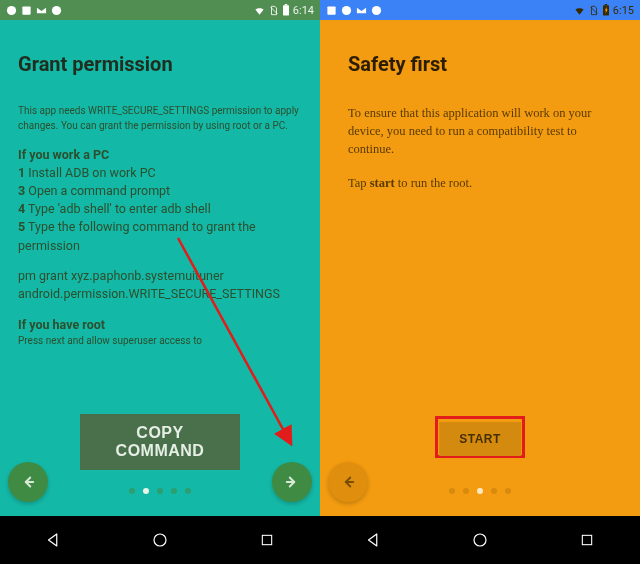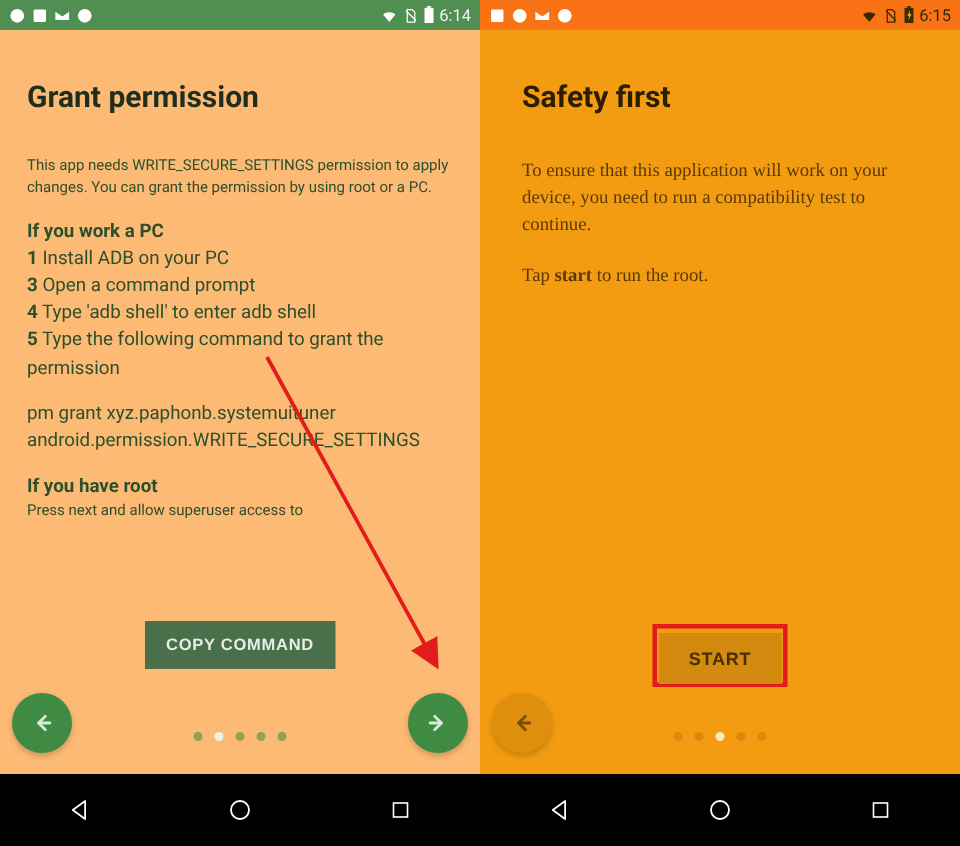--- a/index.html
+++ b/index.html
@@ -1,46 +1,46 @@
 <!DOCTYPE html>
 <html><head>
 <meta charset="utf-8">
 <style>
   * { box-sizing: border-box; margin: 0; padding: 0; }
   body { font-family: Roboto, Arial, sans-serif; background: #fff; }
   .container { display: flex; width: 640px; height: 564px; position: relative; }
   .phone { width: 320px; height: 564px; display: flex; flex-direction: column; position: relative; overflow: hidden; }
-  .phone.left { background: #fdba74; }
+  .phone.left { background: #14b8a6; }
   .phone.right { background: #f39c11; }
 
   
   .status-bar { height: 20px; display: flex; align-items: center; justify-content: space-between; padding: 0 6px; color: rgba(255,255,255,0.9); font-size: 11px; }
   .phone.left .status-bar { background: #508e52; }
-  .phone.right .status-bar { background: #f97316; }
+  .phone.right .status-bar { background: #3b82f6; }
   .status-left { display: flex; gap: 4px; align-items: center; }
   .status-right { display: flex; gap: 3px; align-items: center; }
   .status-icon { display: inline-flex; }
   .phone.right .status-bar .status-right svg .maybe-tint { fill: #3a2a00; }
   .phone.right .status-bar .status-right .clock { color: #3a2a00; }
 
   
   .content { flex: 1; padding: 24px 18px 0 18px; color: #2c4f2d; position: relative; overflow: hidden; }
   .phone.right .content { color: #5a3a00; padding-left: 28px; }
   .title { font-size: 20px; font-weight: 700; color: #1f2e1f; margin: 8px 0 28px 0; }
   .phone.right .title { color: #2b1e00; }
   .para { font-size: 10px; line-height: 1.45; margin-bottom: 14px; }
   .subhead { font-size: 12.5px; font-weight: 700; margin-bottom: 2px; }
   .step { font-size: 12.5px; line-height: 1.45; }
   .step b { font-weight: 700; }
   .cmd { font-size: 12.5px; line-height: 1.45; margin-top: 12px; margin-bottom: 14px; }
   .safety-para { font-size: 12.5px; line-height: 1.45; margin-bottom: 16px; font-family: Liberation Serif, serif; }
 
   
   .bottom-area { position: absolute; left: 0; right: 0; bottom: 48px; height: 110px; }
-  .copy-btn { position: absolute; left: 50%; transform: translateX(-50%); top: 8px; background: #4a6f4b; color: #e6efe6; font-size: 11px; font-weight: 600; letter-spacing: 0.5px; padding: 10px 14px; border: none; cursor: pointer; }
+  .copy-btn { position: absolute; left: 50%; transform: translateX(-50%); top: 8px; background: #4a6f4b; color: #e6efe6; font-size: 16px; font-weight: 600; letter-spacing: 0.5px; padding: 10px 14px; border: none; cursor: pointer; }
   .start-btn { position: absolute; left: 50%; transform: translateX(-50%); top: 16px; background: #d48a0f; color: #463000; font-size: 12px; font-weight: 600; letter-spacing: 0.5px; padding: 10px 20px; border: none; cursor: pointer; }
   .start-highlight { position: absolute; left: 50%; transform: translateX(-50%); top: 10px; width: 90px; height: 42px; border: 3px solid #e21b1b; pointer-events: none; }
 
   .fab { position: absolute; width: 40px; height: 40px; border-radius: 50%; display: flex; align-items: center; justify-content: center; cursor: pointer; }
   .phone.left .fab { background: #3f8b44; box-shadow: 0 2px 4px rgba(0,0,0,0.2); }
   .phone.right .fab { background: #e08e0e; box-shadow: 0 2px 4px rgba(0,0,0,0.2); }
   .fab.back { left: 8px; bottom: 14px; }
   .fab.next { right: 8px; bottom: 14px; }
   .fab svg { width: 18px; height: 18px; }
 
@@ -106,21 +106,21 @@
             </svg>
           </span>
         <span class="clock">6:14</span>
       </div>
     </div>
 
     <div class="content">
       <div class="title">Grant permission</div>
       <div class="para">This app needs WRITE_SECURE_SETTINGS permission to apply changes. You can grant the permission by using root or a PC.</div>
       <div class="subhead">If you work a PC</div>
-      <div class="step"><b>1</b> <span>Install ADB on your PC</span></div>
+      <div class="step"><b>1</b> <span>Install ADB on work PC</span></div>
       <div class="step"><b>3</b> <span>Open a command prompt</span></div>
       <div class="step"><b>4</b> <span>Type 'adb shell' to enter adb shell</span></div>
       <div class="step"><b>5</b> <span>Type the following command to grant the permission</span></div>
       <div class="cmd">pm grant xyz.paphonb.systemuituner android.permission.WRITE_SECURE_SETTINGS</div>
       <div class="subhead">If you have root</div>
       <div class="para">Press next and allow superuser access to</div>
     </div>
 
     <div class="bottom-area">
       <button class="copy-btn">COPY COMMAND</button>

